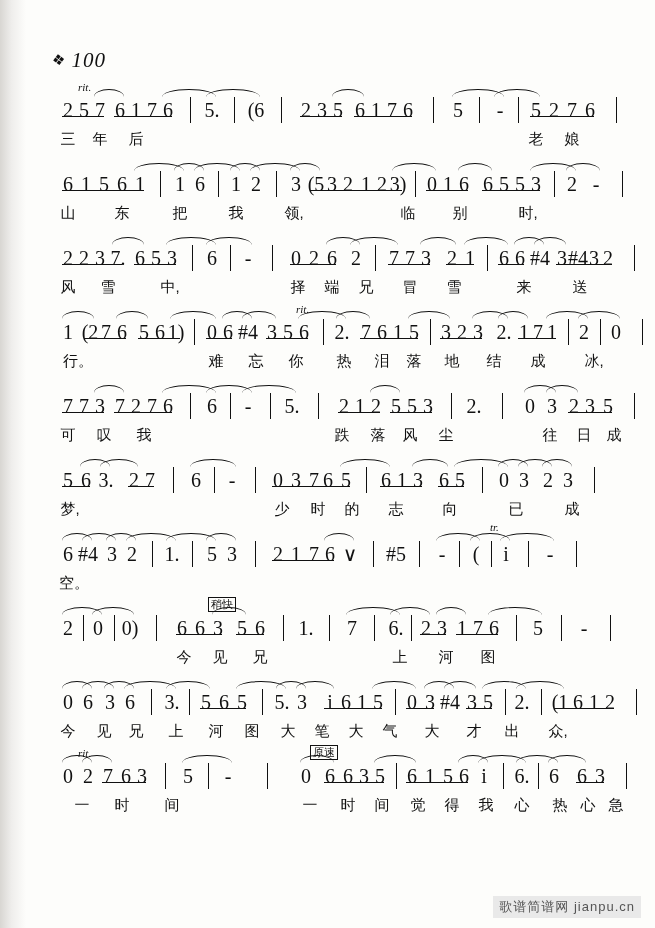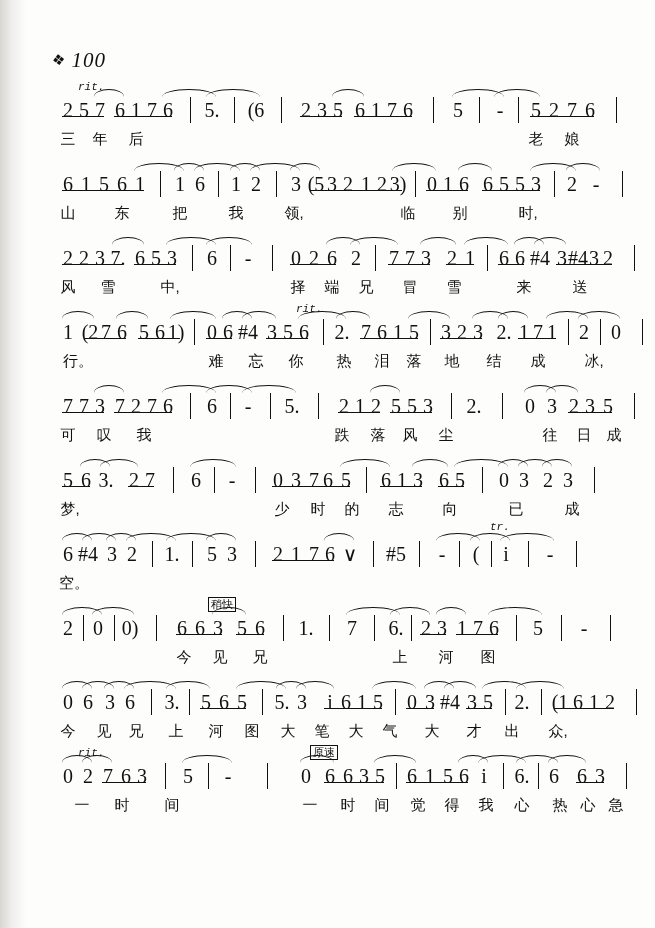--- a/index.html
+++ b/index.html
@@ -92,21 +92,21 @@
   }
   .lyr {
     position: absolute;
     top: 0;
     display: inline-block;
     text-align: center;
     transform: translateX(-50%);
   }
   .mark {
     position: absolute;
-    font-family: Liberation Mono, monospace;
+    font-family: Liberation Serif, serif;
     font-style: italic;
     font-size: 11px;
     color: #111;
   }
   .mark-cn {
     position: absolute;
     font-family: "Liberation Sans", sans-serif;
     font-size: 11px;
     color: #111;
     border: 1px solid #111;
@@ -795,13 +795,14 @@
           <span class="lyr" style="left: 392px;">得</span>
           <span class="lyr" style="left: 426px;">我</span>
           <span class="lyr" style="left: 462px;">心</span>
           <span class="lyr" style="left: 500px;">热</span>
           <span class="lyr" style="left: 528px;">心</span>
           <span class="lyr" style="left: 556px;">急</span>
         </div>
       </div>
     </div>
 
+  <div class="footer">歌谱简谱网 jianpu.cn</div>
 </div>
 
 </body></html>

